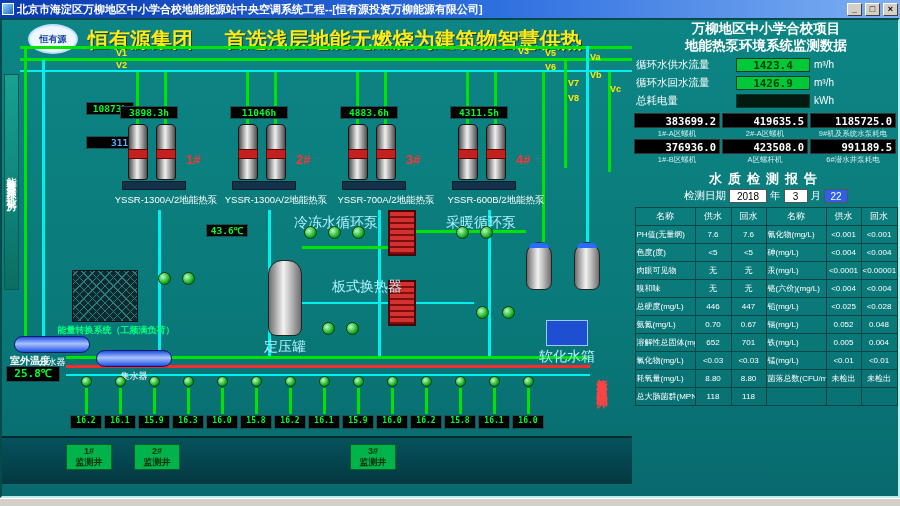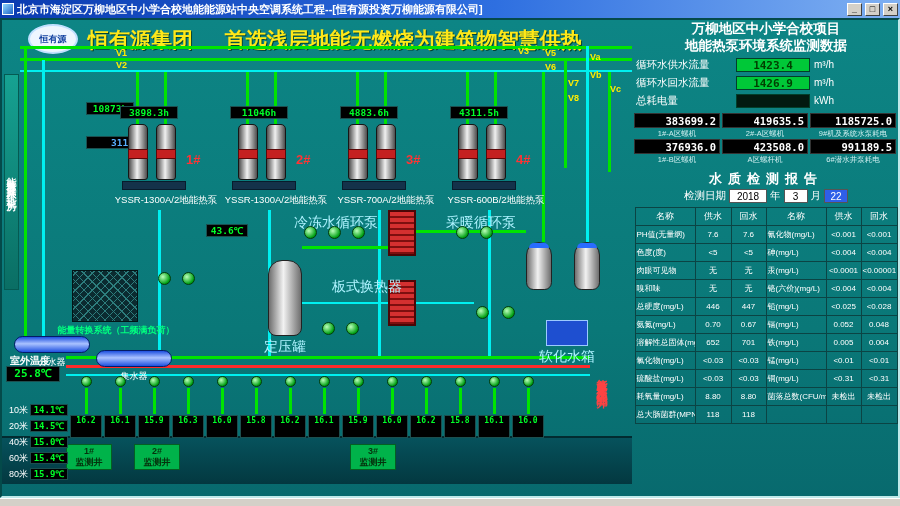--- a/index.html
+++ b/index.html
@@ -50,21 +50,21 @@
 .cylh{position:absolute;height:17px;border-radius:9px;background:linear-gradient(180deg,#1e50e0,#a9c2ff 45%,#1e50e0);border:1px solid #031b66;}
 .tank{position:absolute;background:linear-gradient(90deg,#6e6e6e,#f2f2f2 45%,#6e6e6e);border:1px solid #222;border-radius:14px 14px 8px 8px;}
 .tank.cap::before{content:"";position:absolute;left:2px;right:2px;top:0;height:5px;background:#2a6cff;border-radius:8px 8px 0 0;}
 .bluetank{position:absolute;background:#1e4fd0;border:1px solid #9ccaff;}
 .pump{position:absolute;width:13px;height:13px;border-radius:50%;background:radial-gradient(circle at 35% 35%,#baffba,#00a013 70%,#005c0a);border:1px solid #033f08;}
 
 .ground{position:absolute;left:0;top:416px;width:630px;height:48px;background:linear-gradient(180deg,#06525c,#033840);border-top:2px solid #022b30;}
 .well{position:absolute;top:356px;width:32px;display:flex;flex-direction:column;align-items:center;gap:1px;}
 .wpump{width:11px;height:11px;border-radius:50%;background:radial-gradient(circle at 35% 35%,#baffba,#00a013 70%,#005c0a);border:1px solid #033f08;}
 .wpipe{width:3px;height:26px;background:#00e400;}
-.wdisp{width:32px;height:23px;background:#000;border:1px solid #1c4f4f;color:#00ff2a;font:bold 8px "DejaVu Sans Mono",monospace;text-align:center;line-height:9px;}
+.wdisp{width:32px;height:14px;background:#000;border:1px solid #1c4f4f;color:#00ff2a;font:bold 8px "DejaVu Sans Mono",monospace;text-align:center;line-height:9px;}
 .well-label{position:absolute;top:424px;width:46px;background:#00b34a;border:1px solid #045f22;color:#05320d;font-size:9px;font-weight:bold;text-align:center;line-height:11px;padding:1px 0;}
 .dt-row{display:flex;align-items:center;gap:2px;height:16px;}
 .dt-l{color:#fff;font-size:9px;width:24px;text-align:right;}
 .dt-v{width:38px;height:12px;background:#000;border:1px solid #1c4f4f;color:#00ff2a;font:bold 9px "DejaVu Sans Mono",monospace;text-align:center;line-height:11px;}
 
 .panel{position:absolute;left:630px;top:0;width:268px;height:464px;}
 .p-title{font-size:13.5px;font-weight:bold;color:#fff;text-align:center;line-height:17px;white-space:nowrap;}
 .flow-row{display:flex;align-items:center;gap:4px;margin:3px 0 0 4px;height:15px;}
 .flabel{width:96px;font-size:10.5px;color:#fff;white-space:nowrap;}
 .fval{width:74px;height:14px;font:bold 11px "DejaVu Sans Mono",monospace;text-align:center;line-height:13px;}
@@ -301,42 +301,20 @@
       <div>2#</div>
       <div>监测井</div>
     </div>
     <div class="well-label" style="left:348px">
       <div>3#</div>
       <div>监测井</div>
     </div>
 
     <div class="lbl-w" style="left:8px;top:334px;font-size:10px;font-weight:bold">室外温度</div>
     <div class="disp big" style="left:4px;top:346px;width:54px;height:16px">25.8℃</div>
-    <div class="abs" style="left:2px;top:382px">
-      <div class="dt-row">
-          <span class="dt-l">10米</span>
-          <span class="dt-v">14.1℃</span>
-        </div>
-      <div class="dt-row">
-          <span class="dt-l">20米</span>
-          <span class="dt-v">14.5℃</span>
-        </div>
-      <div class="dt-row">
-          <span class="dt-l">40米</span>
-          <span class="dt-v">15.0℃</span>
-        </div>
-      <div class="dt-row">
-          <span class="dt-l">60米</span>
-          <span class="dt-v">15.4℃</span>
-        </div>
-      <div class="dt-row">
-          <span class="dt-l">80米</span>
-          <span class="dt-v">15.9℃</span>
-        </div>
-    </div>
 
     <div class="panel">
       <div class="p-title">万柳地区中小学合校项目</div>
       <div class="p-title">地能热泵环境系统监测数据</div>
 
       <div class="flow-row">
         <span class="flabel">循环水供水流量</span>
         <span class="fval gdisp">1423.4</span>
         <span class="funit">m³/h</span>
       </div>
@@ -452,28 +430,20 @@
             </tr>
         <tr>
               <td class="n">氯化物(mg/L)</td>
               <td class="v">&lt;0.03</td>
               <td class="v">&lt;0.03</td>
               <td class="n">锰(mg/L)</td>
               <td class="v">&lt;0.01</td>
               <td class="v">&lt;0.01</td>
             </tr>
         <tr>
-              <td class="n">硫酸盐(mg/L)</td>
-              <td class="v">&lt;0.03</td>
-              <td class="v">&lt;0.03</td>
-              <td class="n">铜(mg/L)</td>
-              <td class="v">&lt;0.31</td>
-              <td class="v">&lt;0.31</td>
-            </tr>
-        <tr>
               <td class="n">耗氧量(mg/L)</td>
               <td class="v">8.80</td>
               <td class="v">8.80</td>
               <td class="n">菌落总数(CFU/mL)</td>
               <td class="v">未检出</td>
               <td class="v">未检出</td>
             </tr>
         <tr>
               <td class="n">总大肠菌群(MPN/100mL)</td>
               <td class="v">118</td>

